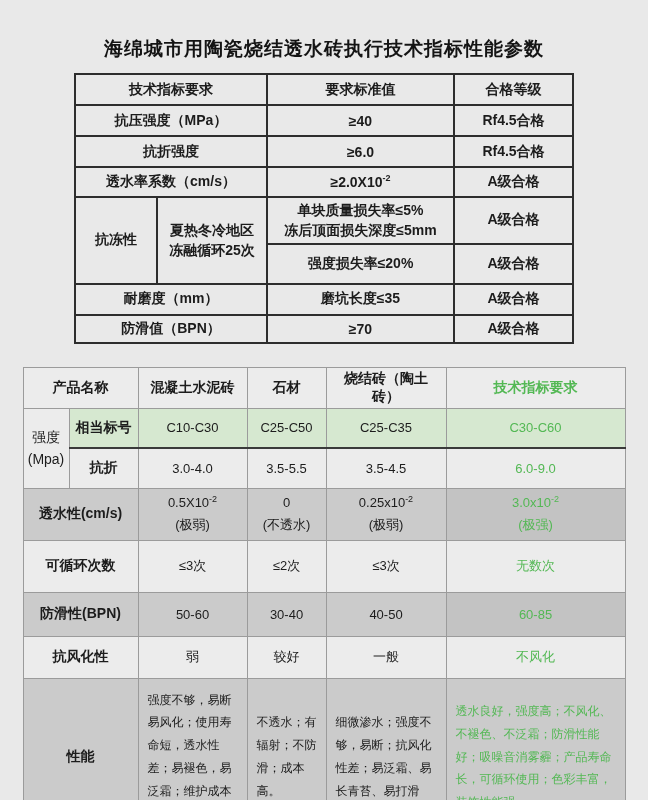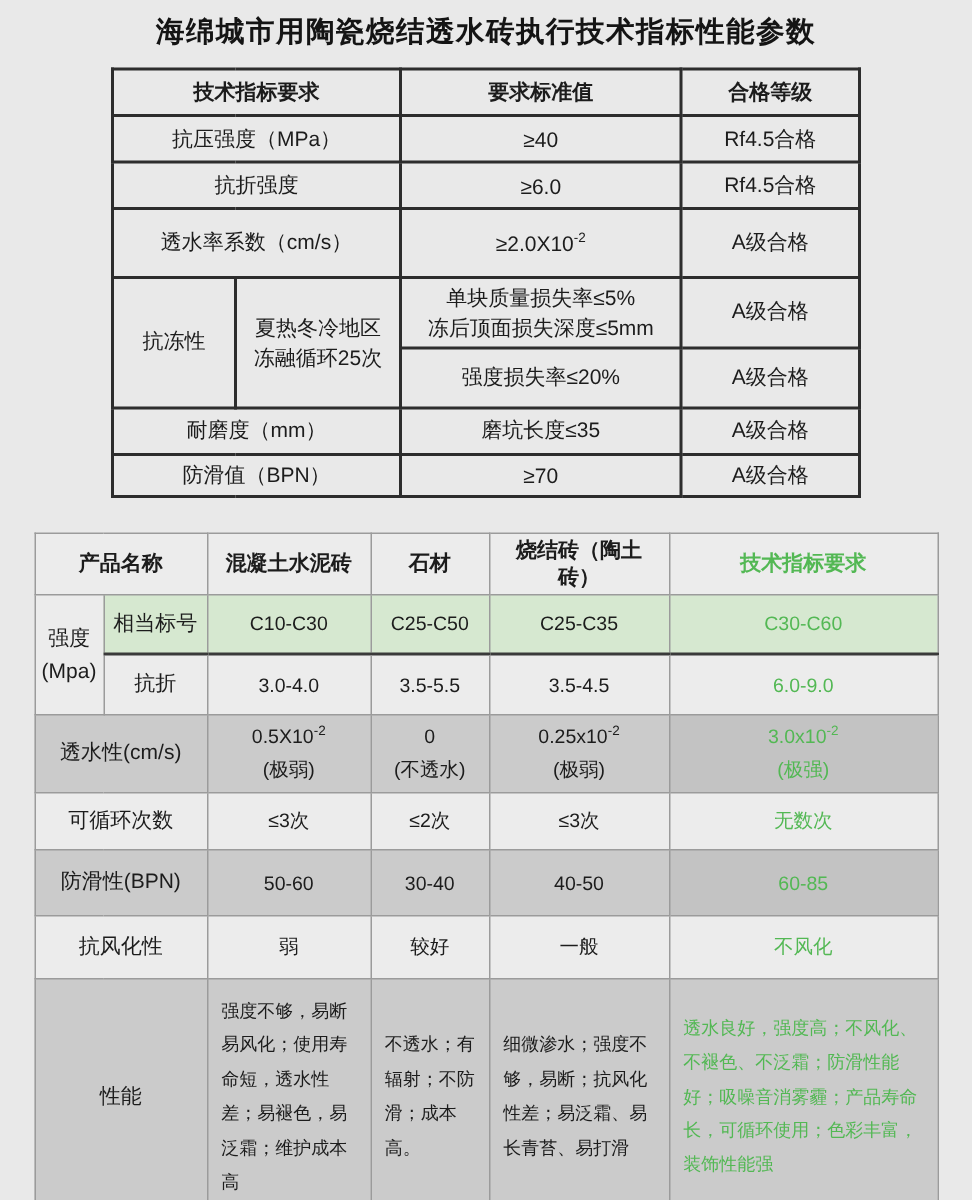--- a/index.html
+++ b/index.html
@@ -20,65 +20,65 @@
     background:var(--page-bg);
     font-family:"Liberation Sans","DejaVu Sans",sans-serif;
     color:var(--ink);
     overflow:hidden;
   }
   .page-title{
     text-align:center;
     font-size:19px;
     font-weight:700;
     letter-spacing:1px;
-    padding-top:8px;
+    padding-top:36px;
     color:#141414;
   }
   
   table{border-collapse:collapse;table-layout:fixed;padding-left:24px;}
   .t1{
     width:498px;
     margin:11px auto 0 auto;
     font-size:14px;
   }
   .t1 th,.t1 td{
     border:2px solid var(--t1-border);
     text-align:center;
     vertical-align:middle;
     padding:2px 4px;
   }
   .t1 th{font-weight:700;height:31px;}
-  .t1 td{font-weight:400;}
+  .t1 td{font-weight:700;}
   .t1 .h31{height:31px;}
-  .t1 .h30{height:46px;}
+  .t1 .h30{height:30px;}
   .t1 .h40{height:40px;}
   .t1 .h32{height:28px;}
   .t1 .two-line{line-height:1.45;}
   sup.exp{font-size:9px;vertical-align:super;line-height:0;}
   
   .t2{
     width:602px;
     margin:23px auto 0 auto;
     font-size:14px;
   }
   .t2 th,.t2 td{
     border:1px solid var(--t2-border);
     text-align:center;
     vertical-align:middle;
     padding:2px 4px;
   }
   .t2 th{font-weight:700;height:40px;background:var(--light-row-bg);}
-  .t2 .lbl{font-weight:400;}
+  .t2 .lbl{font-weight:700;}
   .t2 .row-grade td{background:var(--green-row-bg);height:40px;border-bottom:2px solid #3a3a3a;}
   .t2 .row-light td{background:var(--light-row-bg);}
   .t2 .row-gray td{background:var(--gray-row-bg);}
   .t2 .row-gray td.dark-col{background:var(--gray-row-dark-bg);}
   .t2 .h40{height:40px;}
   .t2 .h66{height:52px;}
-  .t2 .h38{height:38px;}
+  .t2 .h38{height:52px;}
   .t2 .h44{height:44px;}
   .t2 .h42{height:42px;}
   .t2 td.strength-cell{background:var(--light-row-bg);font-weight:400;line-height:1.6;border-bottom:1px solid var(--t2-border);}
   .green-text{color:var(--accent-green);}
   .t2 .val{font-size:13px;}
   .t2 .note-line{display:block;margin-top:6px;}
   .t2 .row-perf td{background:var(--gray-row-bg);}
   .t2 .row-perf td.perf-text{
     text-align:left;
     font-size:12px;

